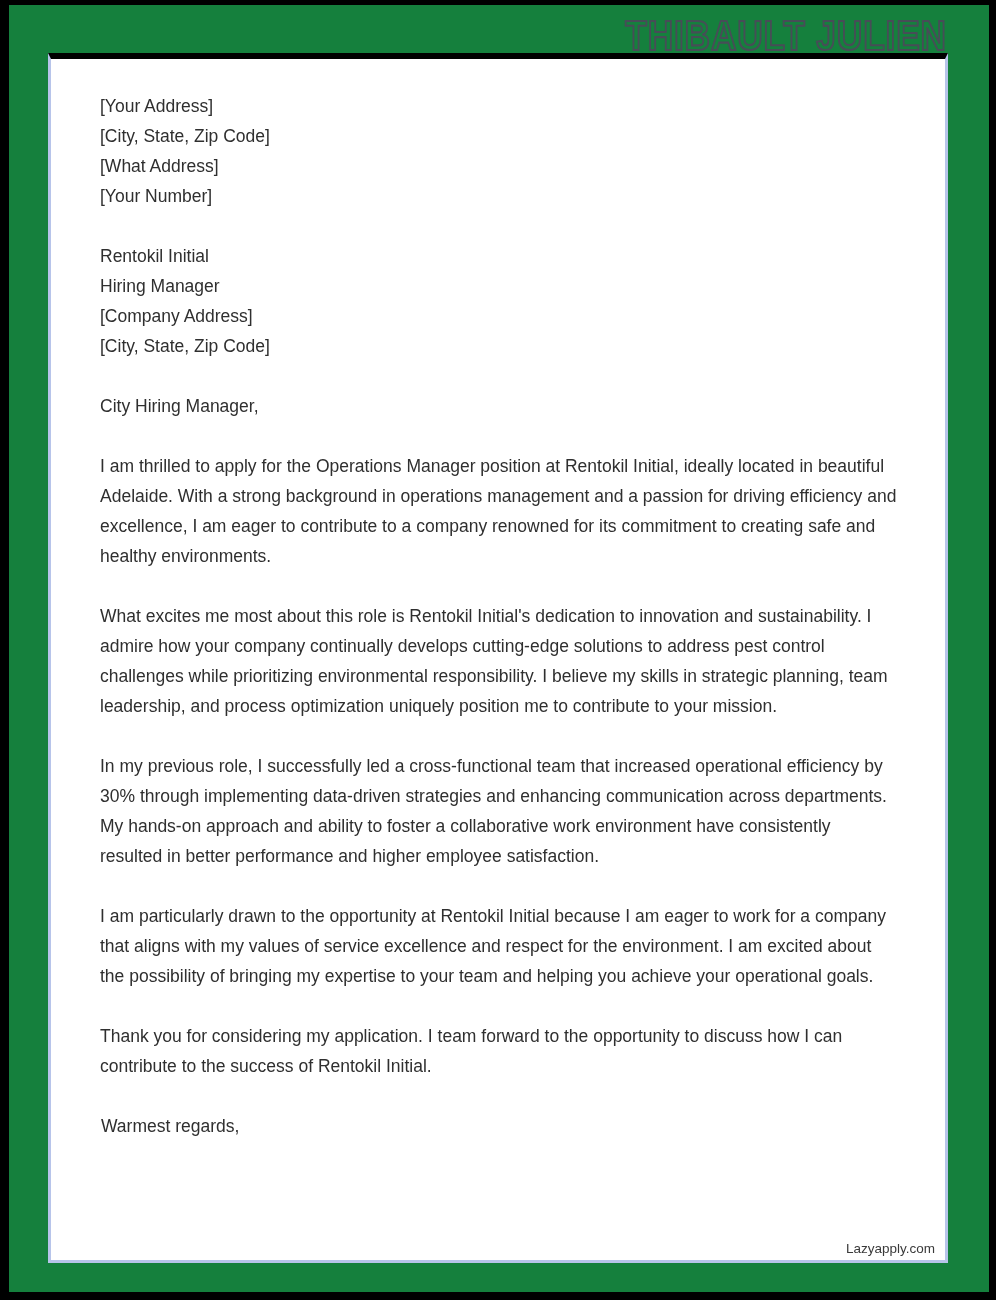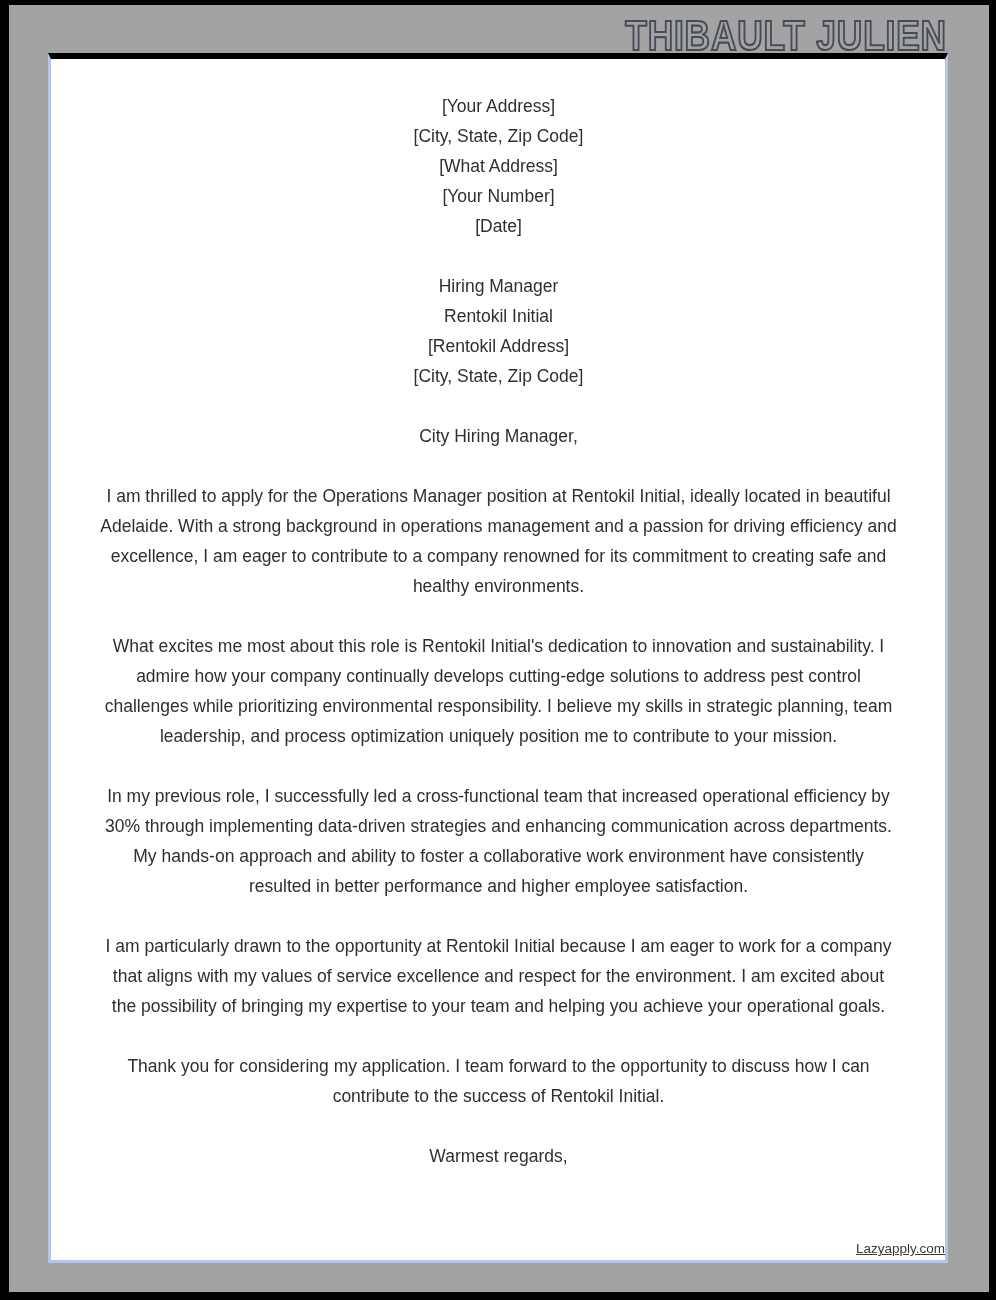--- a/index.html
+++ b/index.html
@@ -6,21 +6,21 @@
     margin: 0;
     padding: 0;
     background: #000;
     font-family: "Liberation Sans", "DejaVu Sans", sans-serif;
   }
   .canvas {
     position: relative;
     width: 996px;
     height: 1300px;
     box-sizing: border-box;
-    background: #a3a3a3;
+    background: #15803d;
     border-top: 5px solid #000;
     border-right: 7px solid #000;
     border-bottom: 8px solid #000;
     border-left: 9px solid #000;
     overflow: hidden;
   }
   .header {
     position: relative;
     height: 48px;
   }
@@ -45,59 +45,56 @@
     margin: 0 41px 0 39px;
     height: 1210px;
     background: #ffffff;
     border: 3px solid #b7c4ea;
     border-top: 6px solid #000;
     padding: 32px 48px 0 49px;
     overflow: hidden;
     color: #2f2f2f;
     font-size: 17.5px;
     line-height: 30px;
-    text-align: center;
   }
   .block { margin: 0 0 30px 0; }
   .block div { white-space: nowrap; }
   .para { margin: 0 0 30px 0; }
   .closing { margin: 1px; }
   .watermark {
     position: absolute;
-    right: 0;
+    right: 10px;
     bottom: 2px;
     font-size: 13.5px;
     line-height: 18px;
     color: #3a3a3a;
-    text-decoration: underline;
   }
 </style>
 </head>
 <body>
 
 <div class="canvas">
 
   <div class="header">
     <div class="header-name">THIBAULT JULIEN</div>
   </div>
 
   <div class="sheet">
 
     <div class="block">
       <div>[Your Address]</div>
       <div>[City, State, Zip Code]</div>
       <div>[What Address]</div>
       <div>[Your Number]</div>
-      <div>[Date]</div>
     </div>
 
     <div class="block">
+      <div>Rentokil Initial</div>
       <div>Hiring Manager</div>
-      <div>Rentokil Initial</div>
-      <div>[Rentokil Address]</div>
+      <div>[Company Address]</div>
       <div>[City, State, Zip Code]</div>
     </div>
 
     <p class="para">City Hiring Manager,</p>
 
     <p class="para">I am thrilled to apply for the Operations Manager position at Rentokil Initial, ideally located in beautiful Adelaide. With a strong background in operations management and a passion for driving efficiency and excellence, I am eager to contribute to a company renowned for its commitment to creating safe and healthy environments.</p>
     <p class="para">What excites me most about this role is Rentokil Initial's dedication to innovation and sustainability. I admire how your company continually develops cutting-edge solutions to address pest control challenges while prioritizing environmental responsibility. I believe my skills in strategic planning, team leadership, and process optimization uniquely position me to contribute to your mission.</p>
     <p class="para">In my previous role, I successfully led a cross-functional team that increased operational efficiency by 30% through implementing data-driven strategies and enhancing communication across departments. My hands-on approach and ability to foster a collaborative work environment have consistently resulted in better performance and higher employee satisfaction.</p>
     <p class="para">I am particularly drawn to the opportunity at Rentokil Initial because I am eager to work for a company that aligns with my values of service excellence and respect for the environment. I am excited about the possibility of bringing my expertise to your team and helping you achieve your operational goals.</p>
     <p class="para">Thank you for considering my application. I team forward to the opportunity to discuss how I can contribute to the success of Rentokil Initial.</p>

